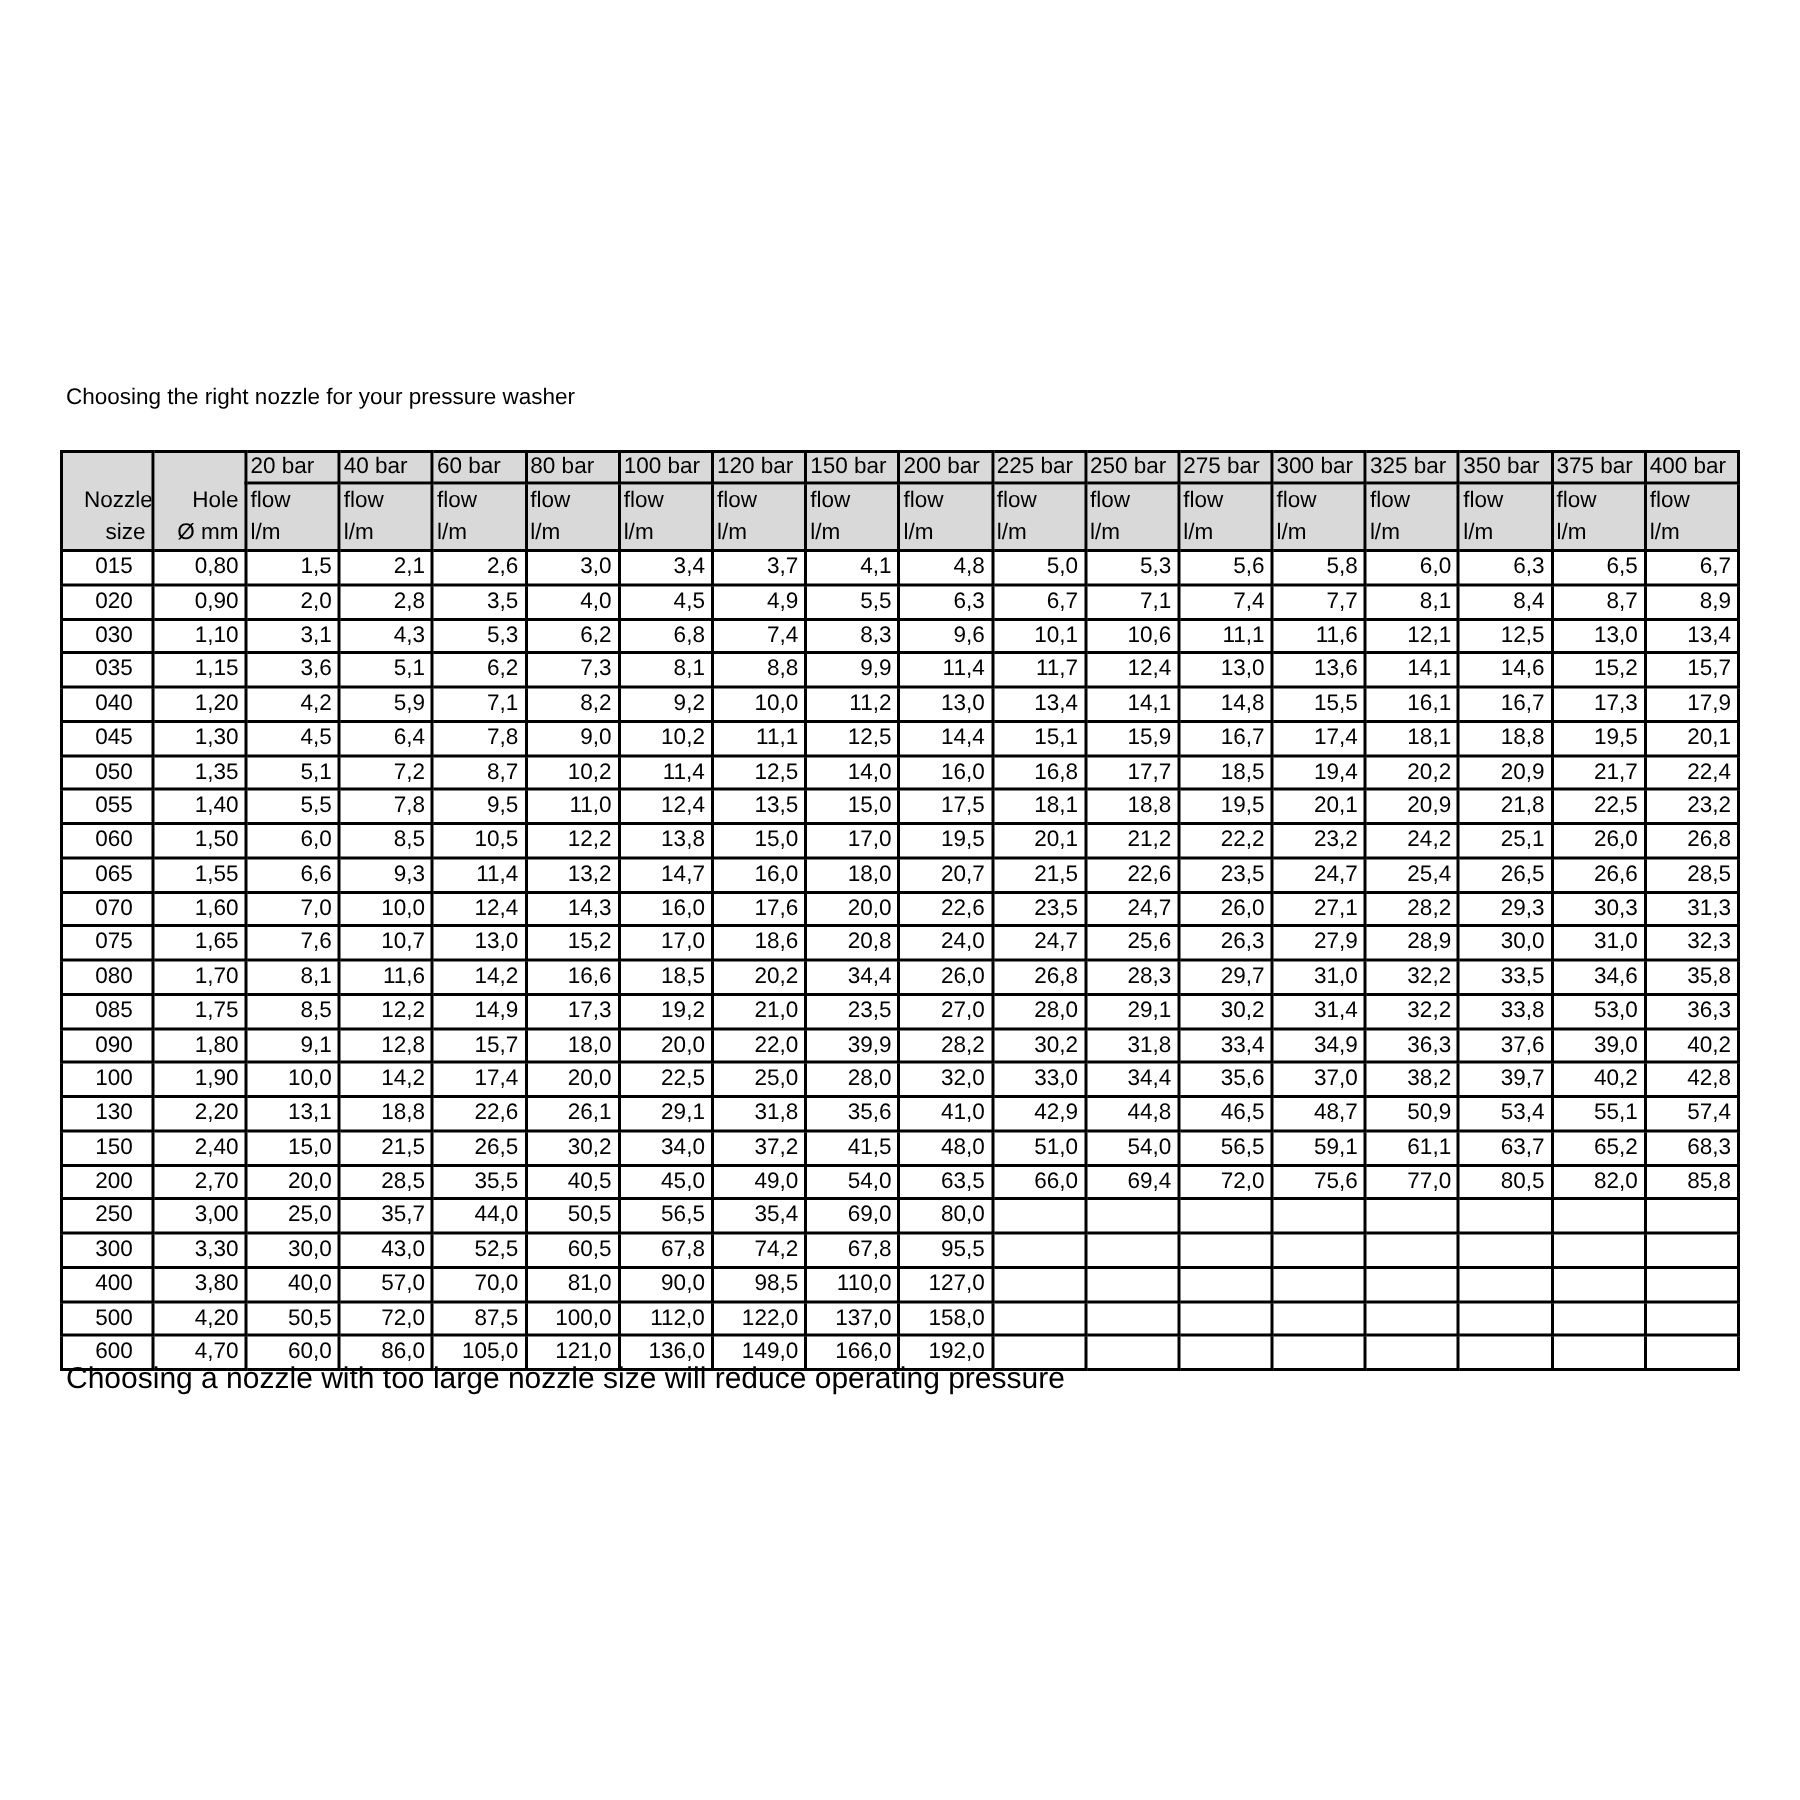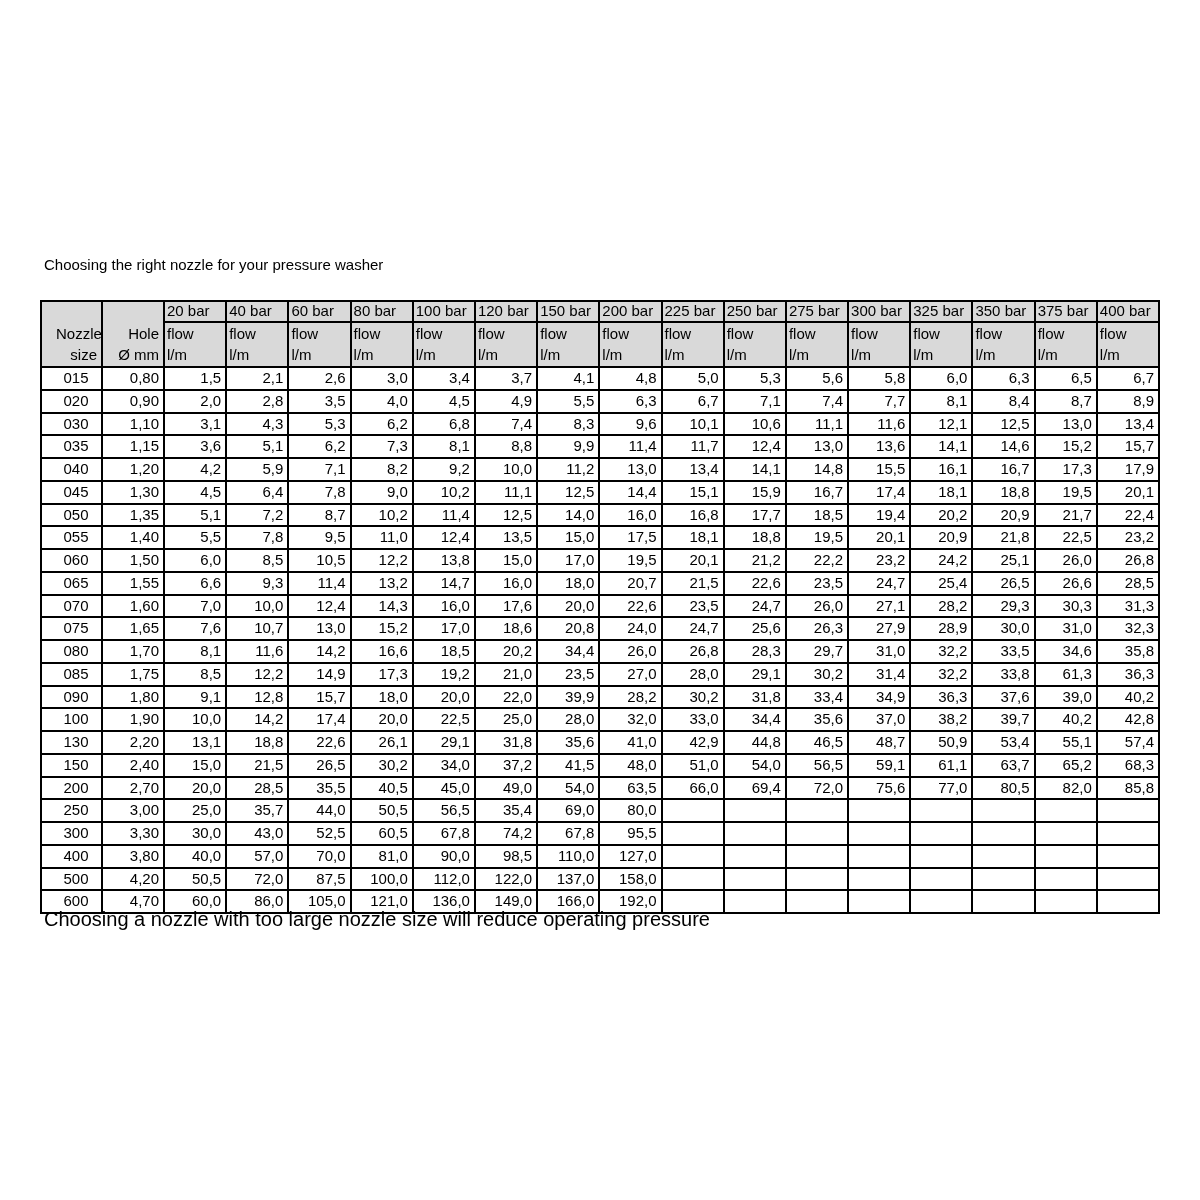--- a/index.html
+++ b/index.html
@@ -388,21 +388,21 @@
           <td>19,2</td>
           <td>21,0</td>
           <td>23,5</td>
           <td>27,0</td>
           <td>28,0</td>
           <td>29,1</td>
           <td>30,2</td>
           <td>31,4</td>
           <td>32,2</td>
           <td>33,8</td>
-          <td>61,3</td>
+          <td>53,0</td>
           <td>36,3</td>
         </tr>
         <tr>
           <td class="size">090</td>
           <td>1,80</td>
           <td>9,1</td>
           <td>12,8</td>
           <td>15,7</td>
           <td>18,0</td>
           <td>20,0</td>

